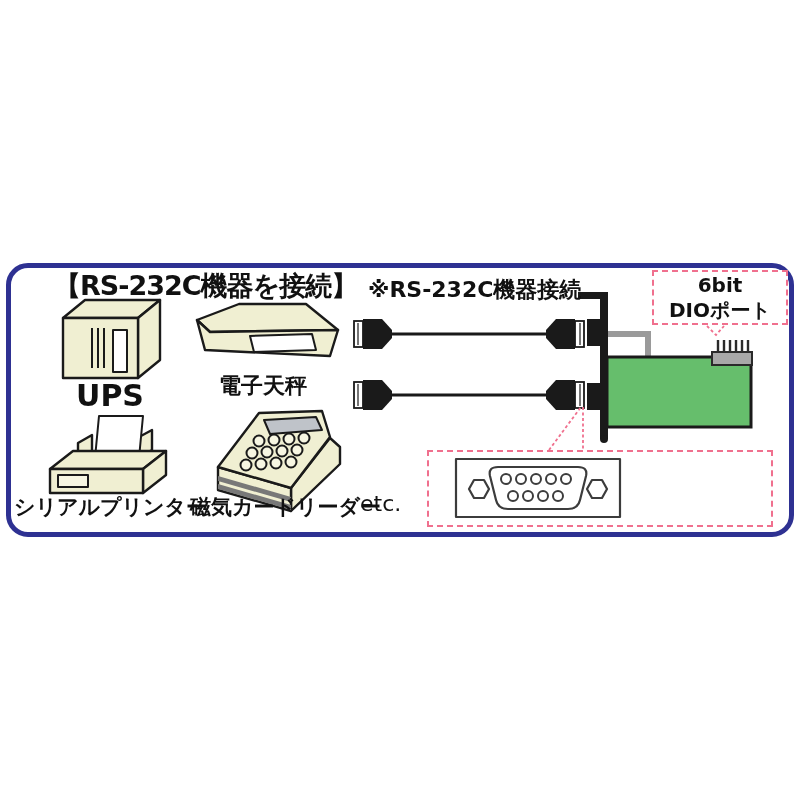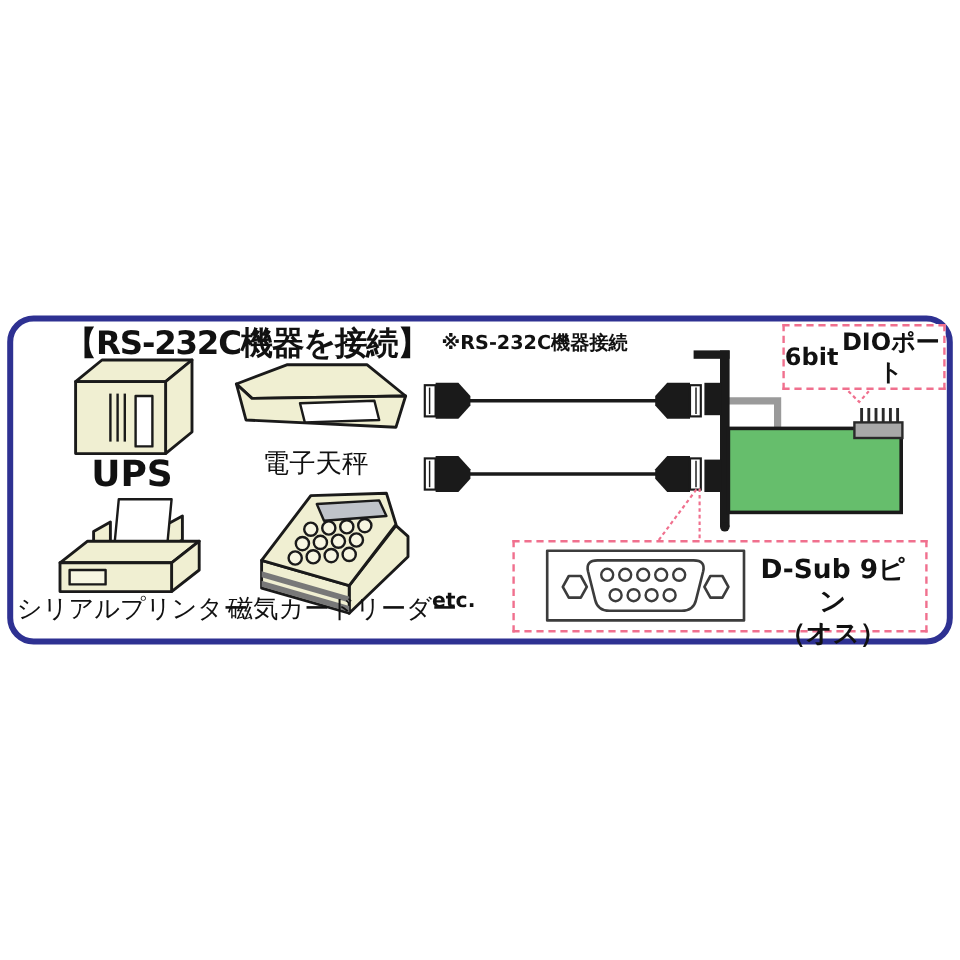--- a/index.html
+++ b/index.html
@@ -3,35 +3,35 @@
 <meta charset="utf-8">
 <style>
   html,body{margin:0;padding:0;background:#fff;}
   #canvas{position:relative;width:800px;height:800px;background:#ffffff;overflow:hidden;
           font-family:"DejaVu Sans","Liberation Sans",sans-serif;color:#111;}
   .abs{position:absolute;}
   #frame{left:6px;top:263px;width:788px;height:274px;box-sizing:border-box;
          border:5px solid #2e3192;border-radius:22px;background:#fff;}
   #artwork{left:0;top:0;width:800px;height:800px;pointer-events:none;}
   #title{left:54px;top:268px;font-size:27px;font-weight:800;letter-spacing:-1px;white-space:nowrap;}
-  #note{left:368px;top:276px;font-size:16px;font-weight:700;line-height:1.28;white-space:nowrap;}
+  #note{left:368px;top:276px;font-size:22px;font-weight:700;line-height:1.28;white-space:nowrap;}
   #note .l2{padding-left:14px;}
   .callout-box{box-sizing:border-box;border:2px dashed #f0708e;background:#fff;
-               display:flex;flex-direction:row;align-items:center;justify-content:flex-start;
+               display:flex;flex-direction:column;align-items:center;justify-content:center;
                font-weight:800;text-align:center;}
   #dio-callout{left:652px;top:270px;width:136px;height:55px;font-size:20px;line-height:1.22;}
   #dsub-box{left:427px;top:450px;width:346px;height:77px;box-sizing:border-box;
             border:2px dashed #f0708e;background:transparent;}
   #dsub-label{left:624px;top:463px;width:140px;text-align:center;font-size:22px;font-weight:800;line-height:1.2;}
-  .dev-label{font-weight:400;text-align:center;white-space:nowrap;}
+  .dev-label{font-weight:700;text-align:center;white-space:nowrap;}
   #ups-label{left:70px;top:378px;width:80px;font-size:30px;font-weight:600;}
   #scale-label{left:199px;top:371px;width:128px;font-size:22px;}
   #printer-label{left:14px;top:493px;width:178px;font-size:21px;}
   #reader-label{left:190px;top:493px;width:168px;font-size:21px;}
-  #etc-label{left:360px;top:491px;font-size:17px;font-weight:700;}
+  #etc-label{left:360px;top:491px;font-size:22px;font-weight:400;}
 </style>
 </head>
 <body>
 
 <div id="canvas">
 
   <div id="frame" class="abs"></div>
 
   <svg id="artwork" class="abs" width="800" height="800" viewBox="0 0 800 800">
 
@@ -164,24 +164,20 @@
   <div id="note" class="abs">
     <div class="l1">※RS-232C機器接続</div>
   </div>
 
   <div id="dio-callout" class="abs callout-box">
     <div>6bit</div>
     <div>DIOポート</div>
   </div>
 
   <div id="dsub-box" class="abs"></div>
-  <div id="dsub-label" class="abs">
-    <div>D-Sub 9ピン</div>
-    <div>（オス）</div>
-  </div>
 
   <div id="ups-label" class="abs dev-label">UPS</div>
   <div id="scale-label" class="abs dev-label">電子天秤</div>
   <div id="printer-label" class="abs dev-label">シリアルプリンター</div>
   <div id="reader-label" class="abs dev-label">磁気カードリーダー</div>
   <div id="etc-label" class="abs dev-label">etc.</div>
 
 </div>
 
 </body></html>

